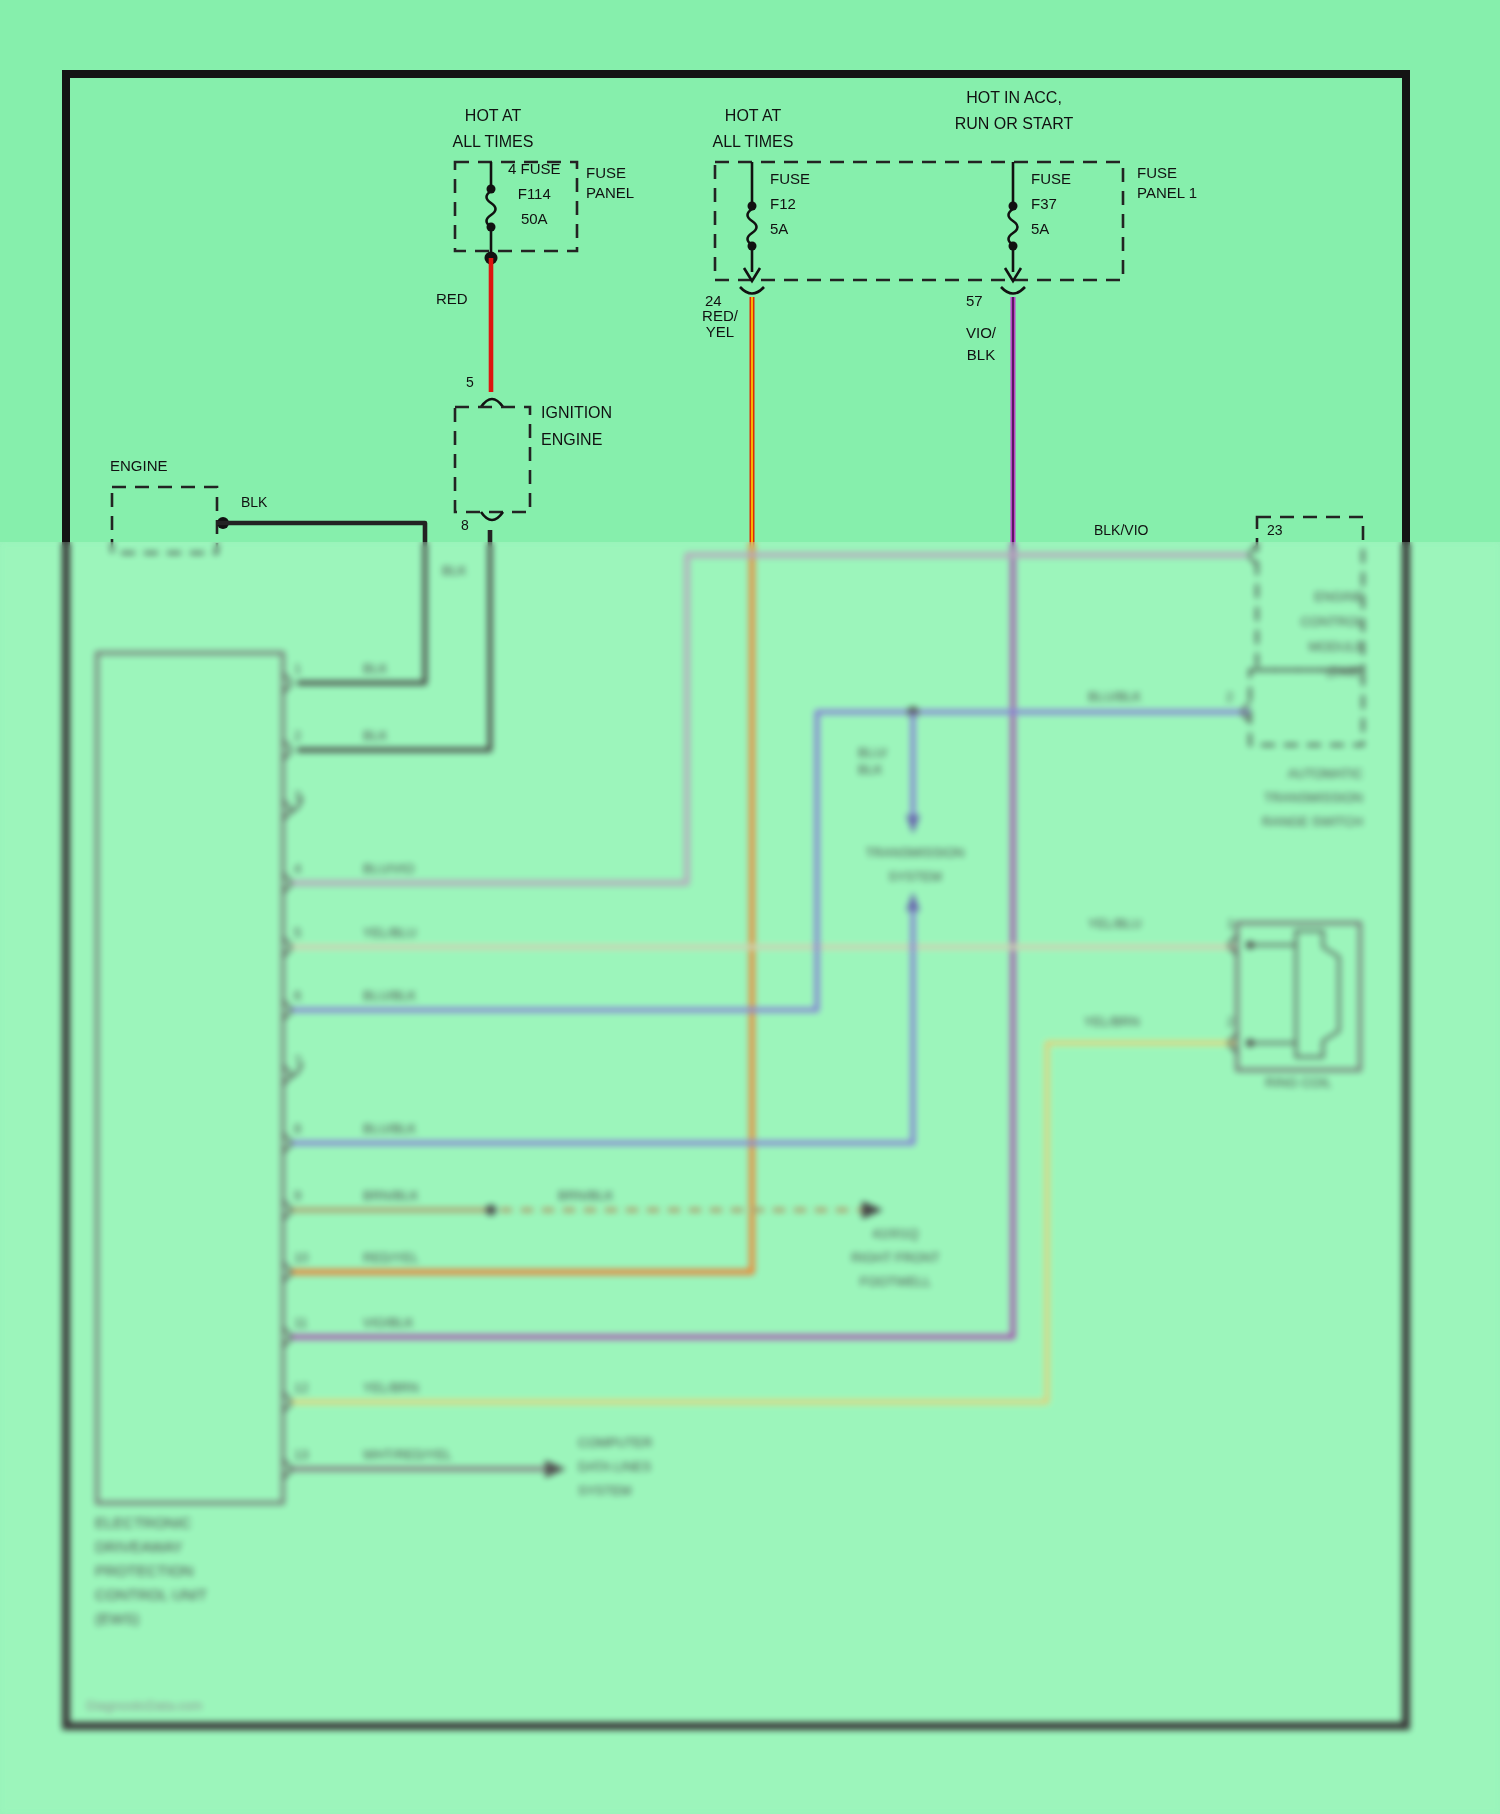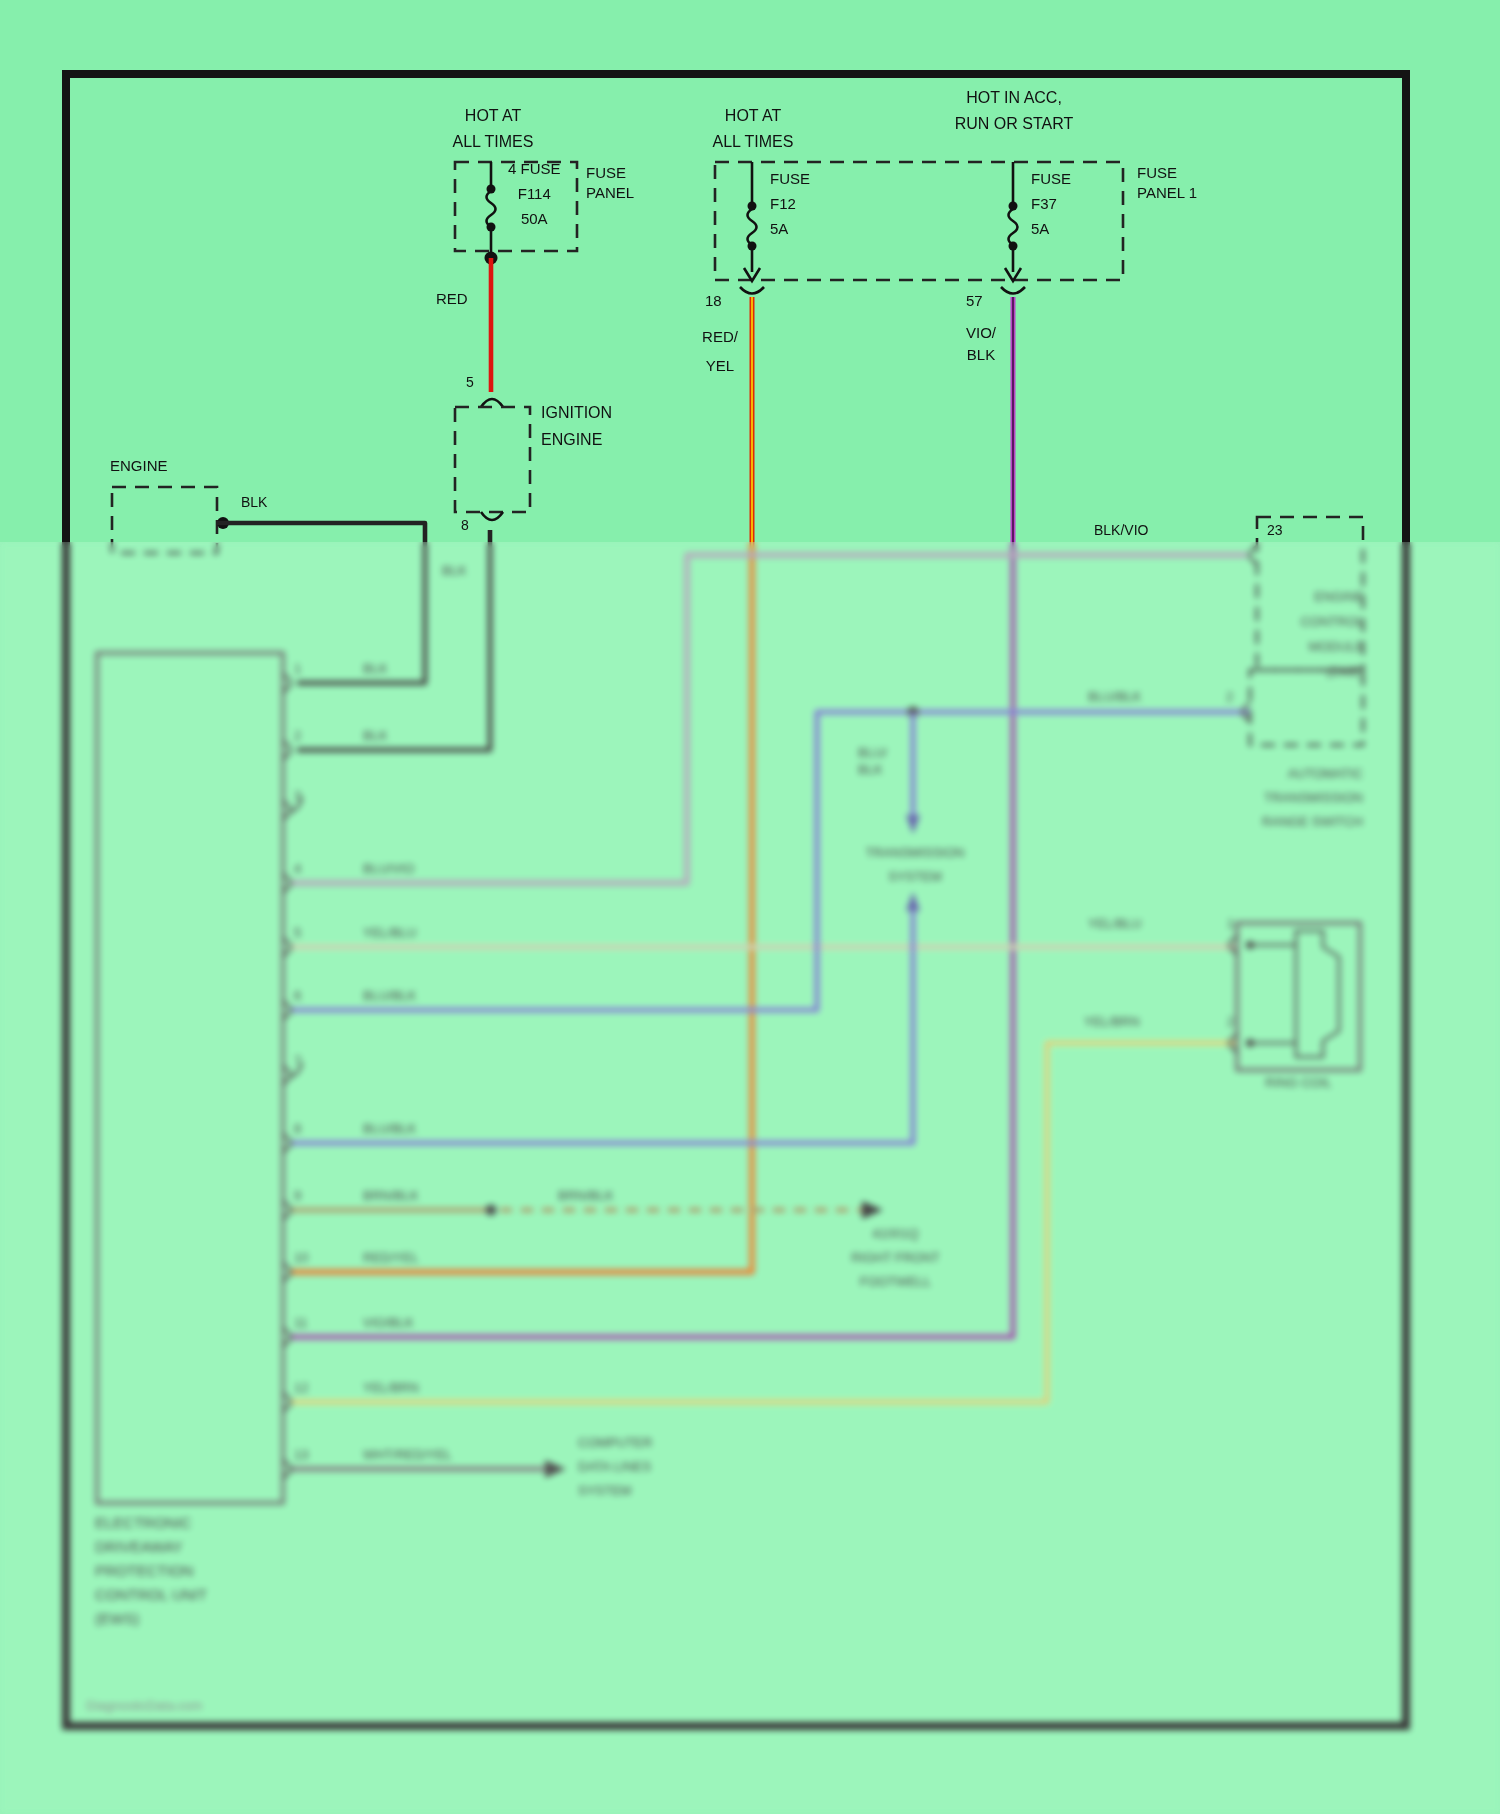--- a/index.html
+++ b/index.html
@@ -191,23 +191,23 @@
 F114
 50A</div>
   <div class="lbl f15" style="left:770px;top:166px;">FUSE
 F12
 5A</div>
   <div class="lbl f15" style="left:1031px;top:166px;">FUSE
 F37
 5A</div>
 
   <div class="lbl f15" style="left:436px;top:286px;">RED</div>
-  <div class="lbl f15" style="left:705px;top:288px;">18</div>
+  <div class="lbl f15" style="left:705px;top:288px;">24</div>
   <div class="lbl f15" style="left:966px;top:288px;">57</div>
-  <div class="lbl f15 c" style="left:690px;top:322px;width:60px;line-height:29px;">RED/
+  <div class="lbl f15 c" style="left:690px;top:308px;width:60px;line-height:16px;">RED/
 YEL</div>
   <div class="lbl f15 c" style="left:951px;top:322px;width:60px;line-height:22px;">VIO/
 BLK</div>
 
   <div class="lbl f14" style="left:466px;top:374px;">5</div>
   <div class="lbl f16" style="left:541px;top:399px;line-height:27px;">IGNITION
 ENGINE</div>
   <div class="lbl f14" style="left:461px;top:517px;">8</div>
 
   <div class="lbl f15" style="left:110px;top:453px;">ENGINE</div>

